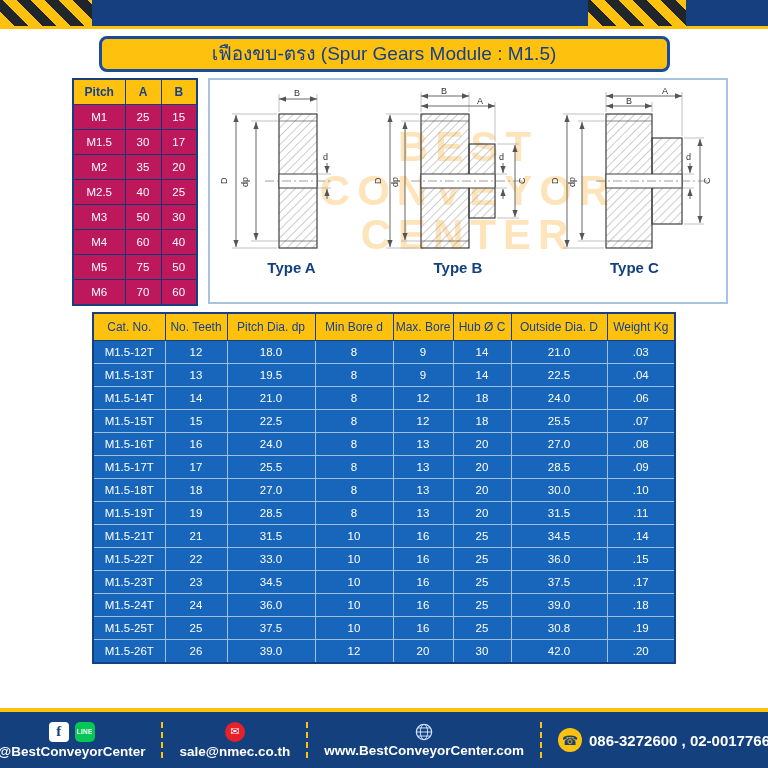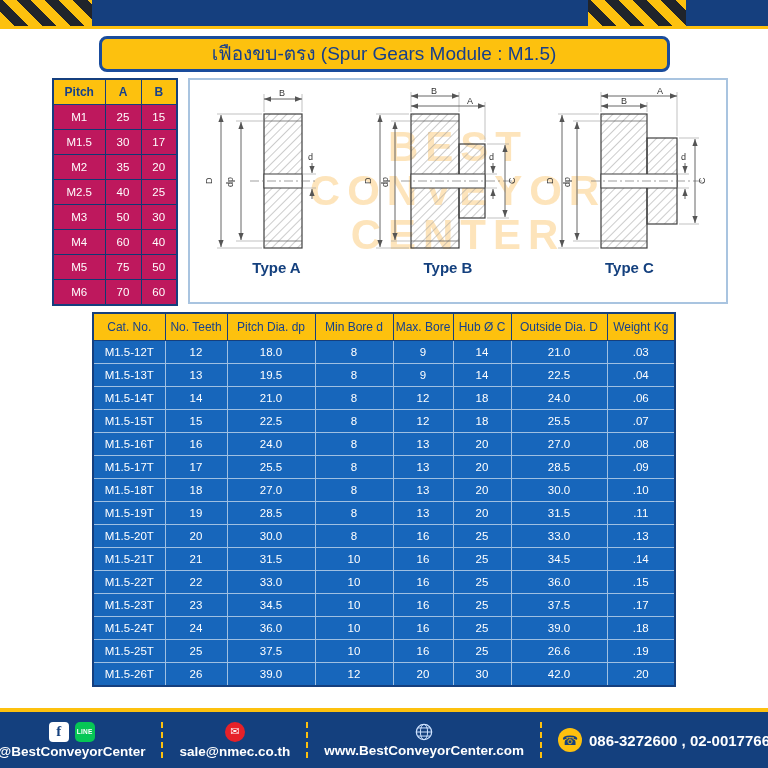--- a/index.html
+++ b/index.html
@@ -10,21 +10,21 @@
   .caution{position:absolute;top:0;height:100%;background:repeating-linear-gradient(45deg,#fdc10e 0 10px,#20242b 10px 20px);}
   .caution.left{left:0;width:92px;}
   .caution.right{left:588px;width:98px;}
 
   
   .title-banner{width:565px;margin:7px auto 0;height:30px;line-height:30px;text-align:center;
     background:#fdc10e;border:3px solid #1a4c9c;border-radius:8px;
     color:#163f8c;font-weight:normal;font-size:19px;}
 
   
-  .content-row{display:flex;margin:6px 40px 0 52px;gap:10px;height:226px;}
+  .content-row{display:flex;margin:6px 40px 0 72px;gap:10px;height:226px;}
 
   table{border-collapse:collapse;}
   .pitch-table{border:2px solid #153f7e;height:226px;}
   .pitch-table th{background:#fdc10e;color:#16418c;font-size:12px;font-weight:bold;border:1px solid #153f7e;height:24px;padding:0 4px;}
   .pitch-table td{background:#be185d;color:#fff;font-size:11.5px;text-align:center;border:1px solid #0e3a74;height:24px;padding:0 3px;}
 
   .drawing-panel{flex:1;position:relative;border:2px solid #a9c4e0;background:#fff;
     display:flex;justify-content:space-evenly;align-items:flex-start;padding-top:8px;}
   .watermark{position:absolute;inset:0;display:flex;flex-direction:column;align-items:center;justify-content:center;
     z-index:0;pointer-events:none;}
@@ -362,30 +362,20 @@
           <td>M1.5-19T</td>
           <td>19</td>
           <td>28.5</td>
           <td>8</td>
           <td>13</td>
           <td>20</td>
           <td>31.5</td>
           <td>.11</td>
         </tr>
         <tr>
-          <td>M1.5-20T</td>
-          <td>20</td>
-          <td>30.0</td>
-          <td>8</td>
-          <td>16</td>
-          <td>25</td>
-          <td>33.0</td>
-          <td>.13</td>
-        </tr>
-        <tr>
           <td>M1.5-21T</td>
           <td>21</td>
           <td>31.5</td>
           <td>10</td>
           <td>16</td>
           <td>25</td>
           <td>34.5</td>
           <td>.14</td>
         </tr>
         <tr>
@@ -418,21 +408,21 @@
           <td>39.0</td>
           <td>.18</td>
         </tr>
         <tr>
           <td>M1.5-25T</td>
           <td>25</td>
           <td>37.5</td>
           <td>10</td>
           <td>16</td>
           <td>25</td>
-          <td>26.6</td>
+          <td>30.8</td>
           <td>.19</td>
         </tr>
         <tr>
           <td>M1.5-26T</td>
           <td>26</td>
           <td>39.0</td>
           <td>12</td>
           <td>20</td>
           <td>30</td>
           <td>42.0</td>

